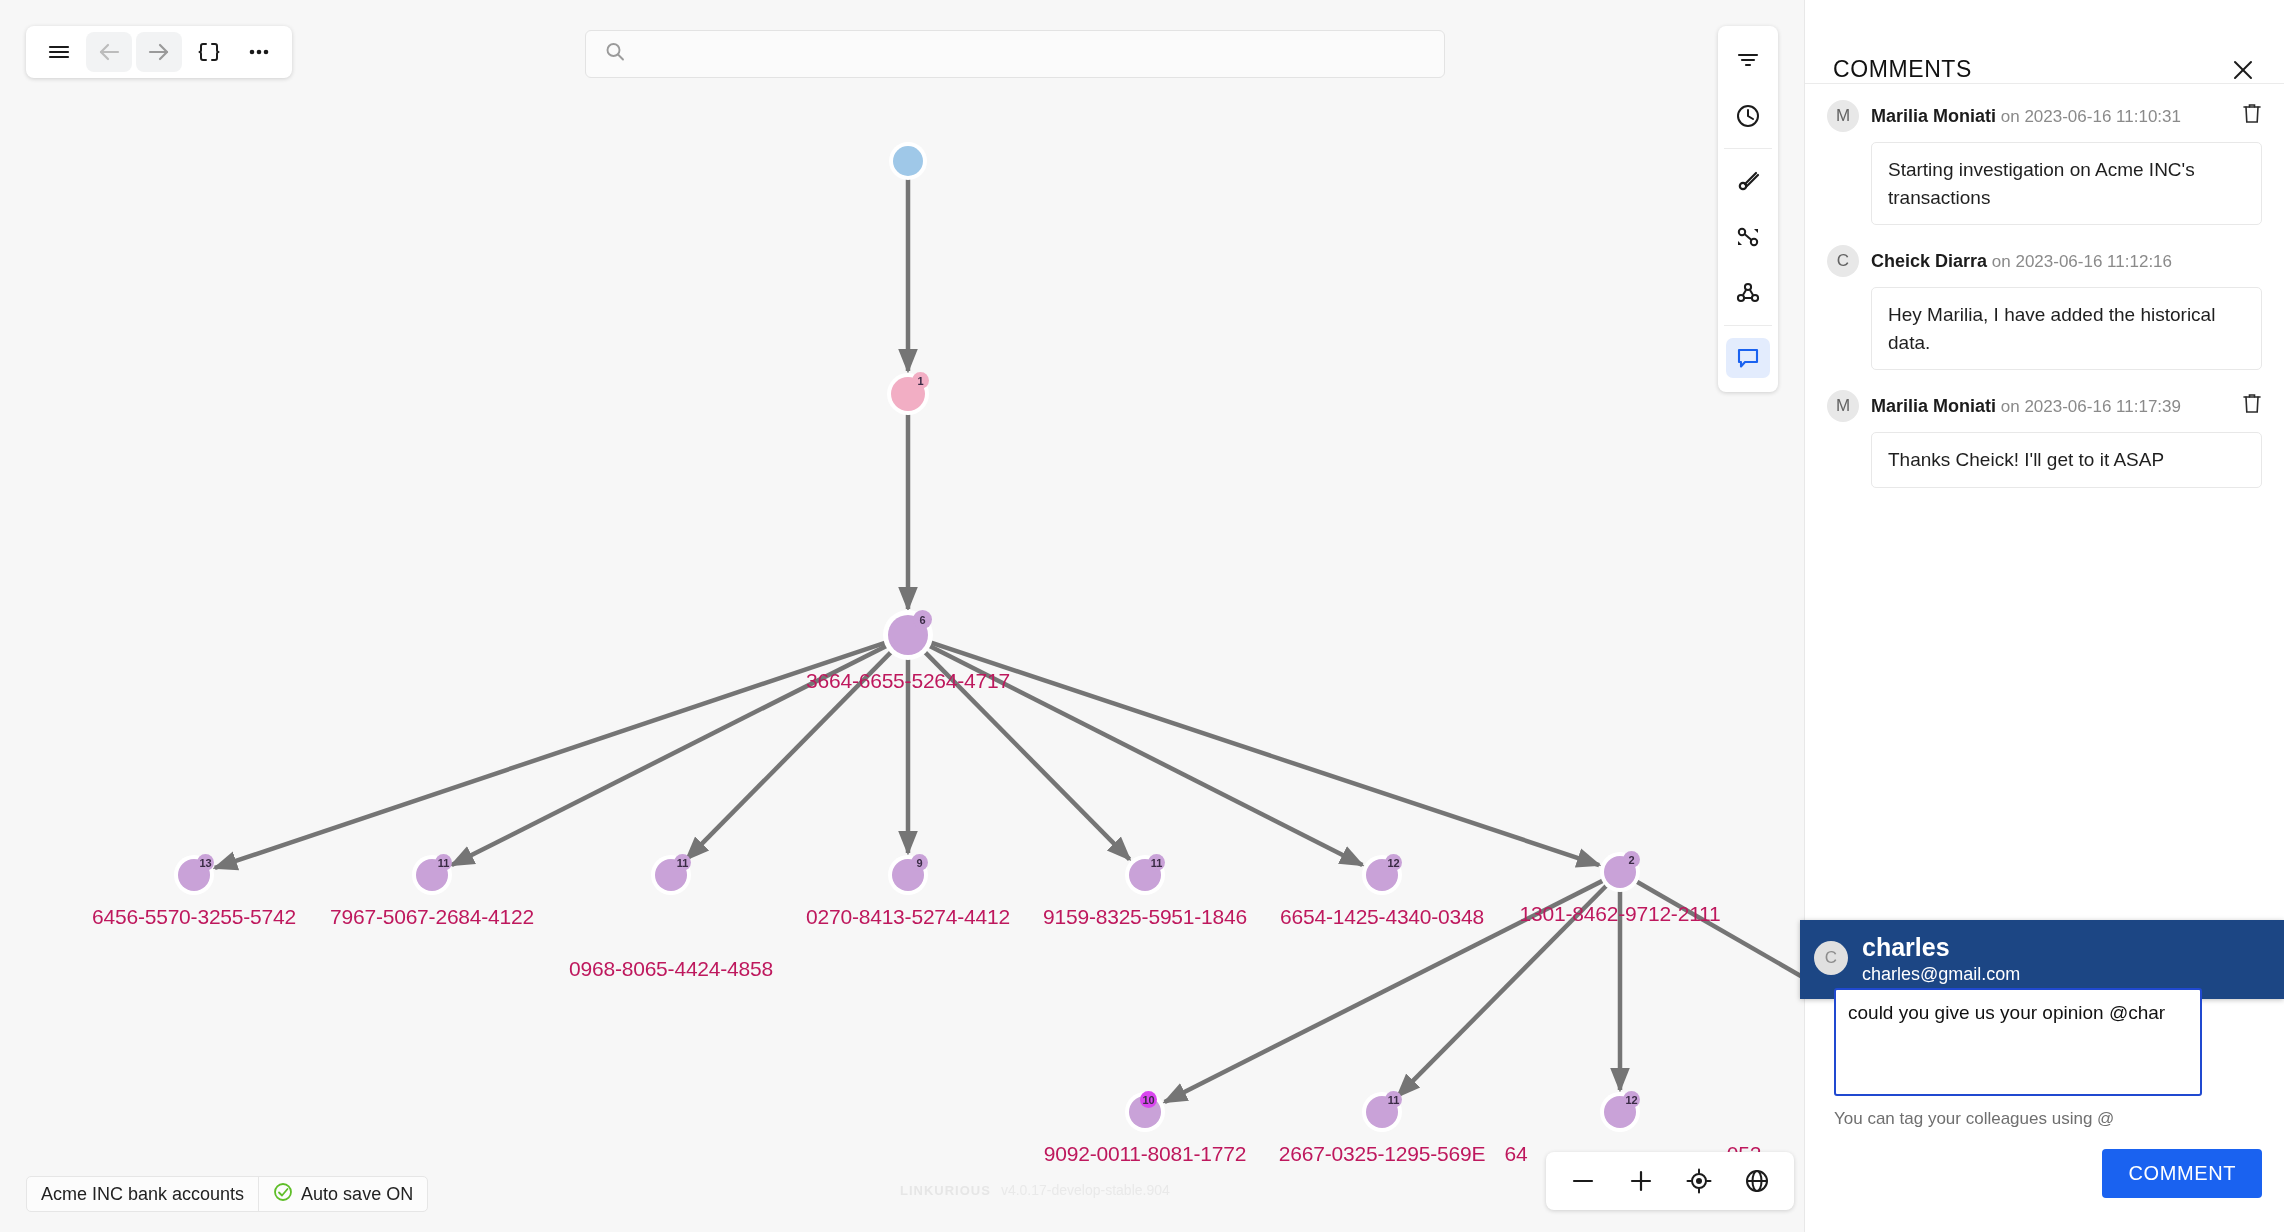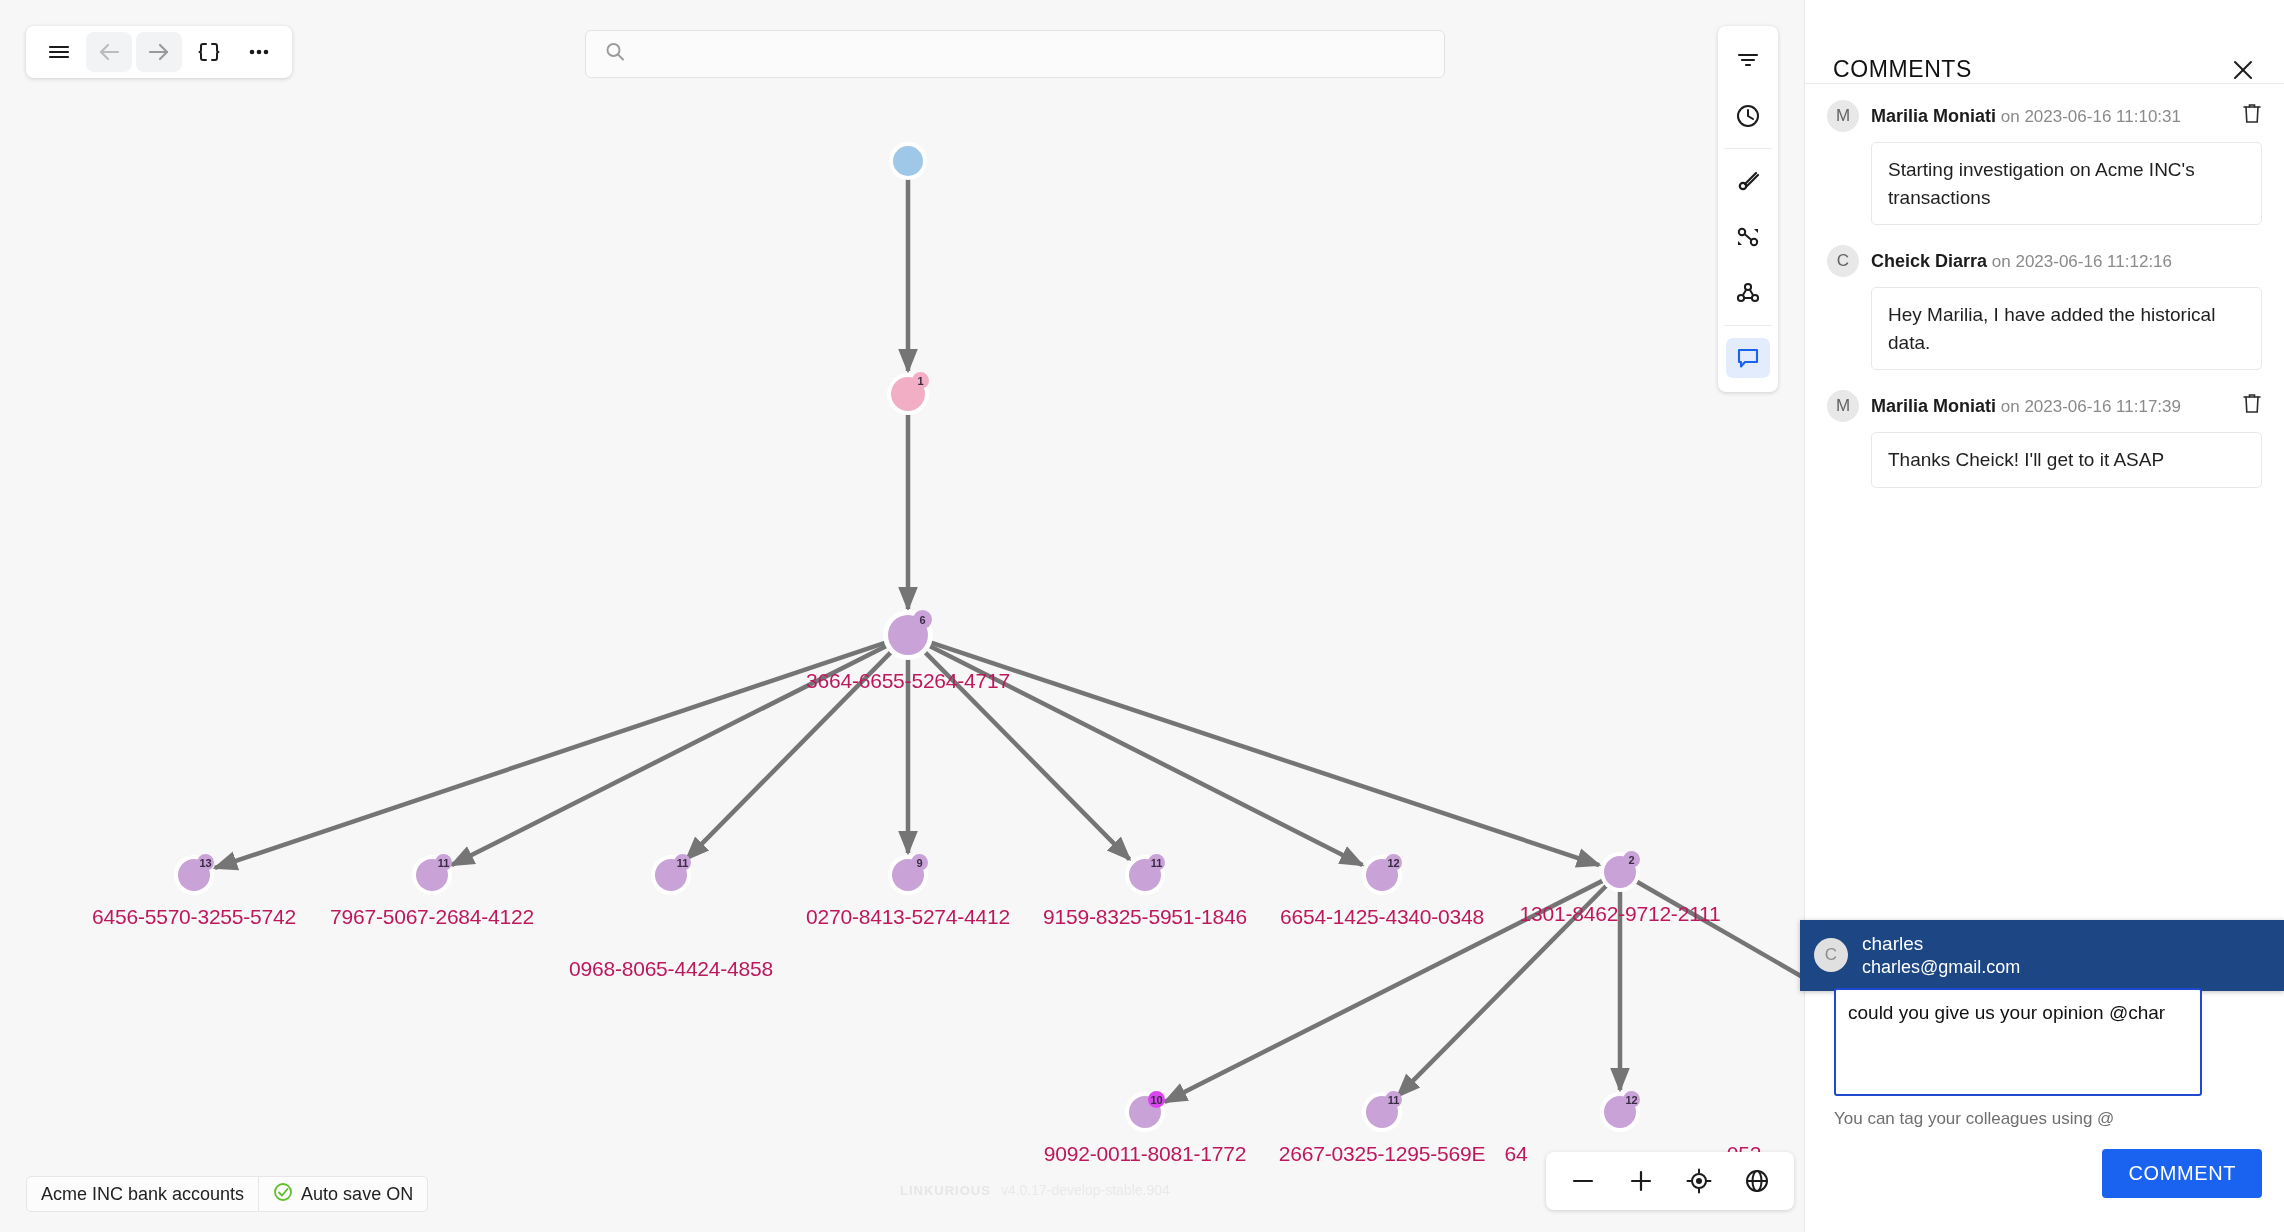--- a/index.html
+++ b/index.html
@@ -133,21 +133,21 @@
     padding:13px 16px; font-size:19px; color:#1f1f1f; line-height:1.45;
   }
 
   .mention-pop {
     position:absolute; left:1800px; top:920px; width:484px;
     background:#1c4684; color:#fff; padding:12px 14px;
     display:flex; align-items:center; gap:14px;
     box-shadow:0 1px 5px rgba(0,0,0,.25); cursor:pointer;
   }
   .mention-pop .avatar { background:#e0e0e0; color:#8d8d8d; width:34px; height:34px; }
-  .mention-name { font-size:19px; font-weight:normal; line-height:1.25; }
+  .mention-name { font-size:25px; font-weight:bold; line-height:1.25; }
   .mention-mail { font-size:18px; line-height:1.3; }
 
   .composer { position:absolute; left:1834px; top:988px; width:428px; }
   .composer textarea {
     width:368px; height:108px; resize:none;
     border:2px solid #2049d0; border-radius:3px; outline:none;
     padding:10px 12px; font-size:19px; color:#111; line-height:1.4;
     font-family:"Liberation Sans", sans-serif; background:#fff;
   }
   .hint { font-size:17px; color:#6f6f6f; margin-top:9px; }
@@ -225,21 +225,21 @@
         <div class="badge" style="width: 17px; height: 17px; right: 0px; top: -1px; background: rgb(201, 162, 216);">12</div>
       </div>
       <div class="node-label" style="left: 1382px; top: 905px;">6654-1425-4340-0348</div>
       <div class="node" style="left: 1620px; top: 872px; width: 40px; height: 40px;">
         <div class="disc" style="background: rgb(201, 162, 216); width: 32px; height: 32px;"></div>
         <div class="badge" style="width: 17px; height: 17px; right: 0px; top: -1px; background: rgb(201, 162, 216);">2</div>
       </div>
       <div class="node-label" style="left: 1620px; top: 902px;">1301-8462-9712-2111</div>
       <div class="node" style="left: 1145px; top: 1112px; width: 40px; height: 40px;">
         <div class="disc" style="background: rgb(201, 162, 216); width: 32px; height: 32px;"></div>
-        <div class="badge" style="width: 17px; height: 17px; right: 0px; top: -1px; background: #d946ef;">10</div>
+        <div class="badge" style="width: 17px; height: 17px; right: 8px; top: -1px; background: #d946ef;">10</div>
       </div>
       <div class="node-label" style="left: 1145px; top: 1142px;">9092-0011-8081-1772</div>
       <div class="node" style="left: 1382px; top: 1112px; width: 40px; height: 40px;">
         <div class="disc" style="background: rgb(201, 162, 216); width: 32px; height: 32px;"></div>
         <div class="badge" style="width: 17px; height: 17px; right: 0px; top: -1px; background: rgb(201, 162, 216);">11</div>
       </div>
       <div class="node-label" style="left: 1382px; top: 1142px;">2667-0325-1295-569E</div>
       <div class="node" style="left: 1620px; top: 1112px; width: 40px; height: 40px;">
         <div class="disc" style="background: rgb(201, 162, 216); width: 32px; height: 32px;"></div>
         <div class="badge" style="width: 17px; height: 17px; right: 0px; top: -1px; background: rgb(201, 162, 216);">12</div>

